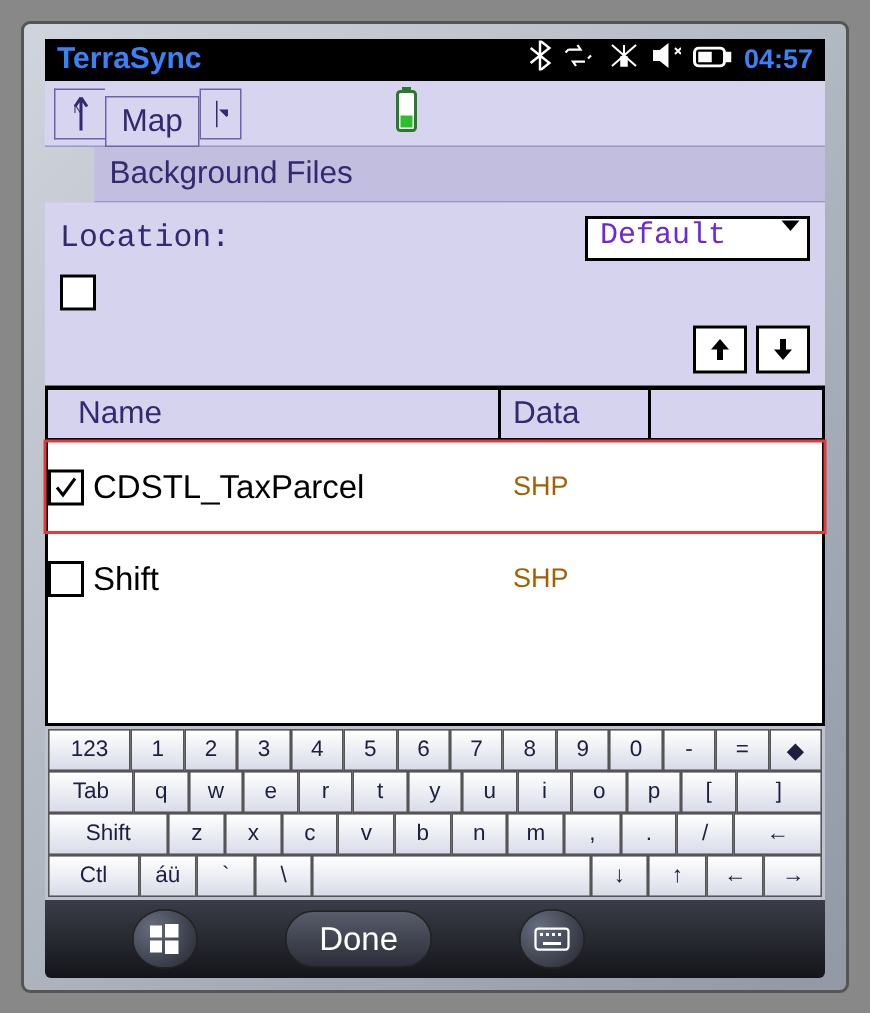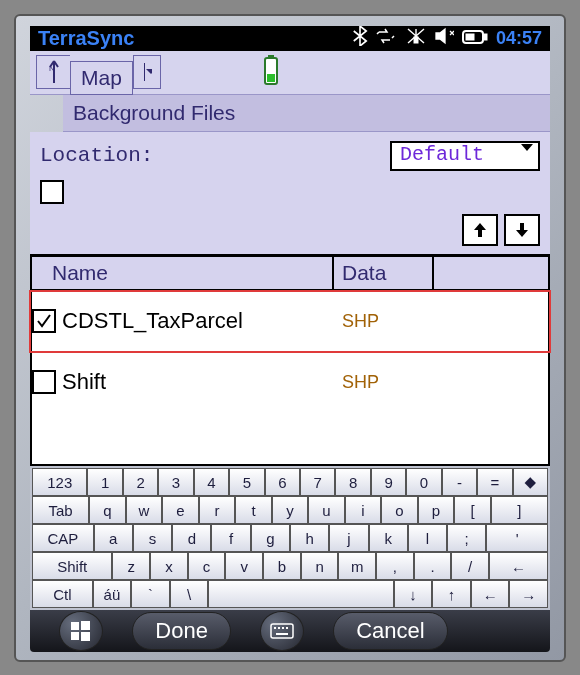--- a/index.html
+++ b/index.html
@@ -236,34 +236,20 @@
       <div class="key">t</div>
       <div class="key">y</div>
       <div class="key">u</div>
       <div class="key">i</div>
       <div class="key">o</div>
       <div class="key">p</div>
       <div class="key">[</div>
       <div class="key wide">]</div>
     </div>
     <div class="krow">
-      <div class="key wide">CAP</div>
-      <div class="key">a</div>
-      <div class="key">s</div>
-      <div class="key">d</div>
-      <div class="key">f</div>
-      <div class="key">g</div>
-      <div class="key">h</div>
-      <div class="key">j</div>
-      <div class="key">k</div>
-      <div class="key">l</div>
-      <div class="key">;</div>
-      <div class="key wide">'</div>
-    </div>
-    <div class="krow">
       <div class="key xwide">Shift</div>
       <div class="key">z</div>
       <div class="key">x</div>
       <div class="key">c</div>
       <div class="key">v</div>
       <div class="key">b</div>
       <div class="key">n</div>
       <div class="key">m</div>
       <div class="key">,</div>
       <div class="key">.</div>
@@ -298,19 +284,16 @@
     <div class="soft-icon-btn">
       <svg width="24" height="16">
           <rect x="1" y="1" width="22" height="14" rx="2" fill="none" stroke="#fff" stroke-width="1.5"></rect>
           <rect x="4" y="4" width="2" height="2" fill="#fff"></rect>
           <rect x="8" y="4" width="2" height="2" fill="#fff"></rect>
           <rect x="12" y="4" width="2" height="2" fill="#fff"></rect>
           <rect x="16" y="4" width="2" height="2" fill="#fff"></rect>
           <rect x="6" y="10" width="12" height="2" fill="#fff"></rect>
         </svg>
     </div>
-    <div class="soft-btn">
-      <span>Cancel</span>
-    </div>
     <div class="soft-icon-btn" style="visibility:hidden"></div>
   </div>
 
 </div>
 
 </body></html>

